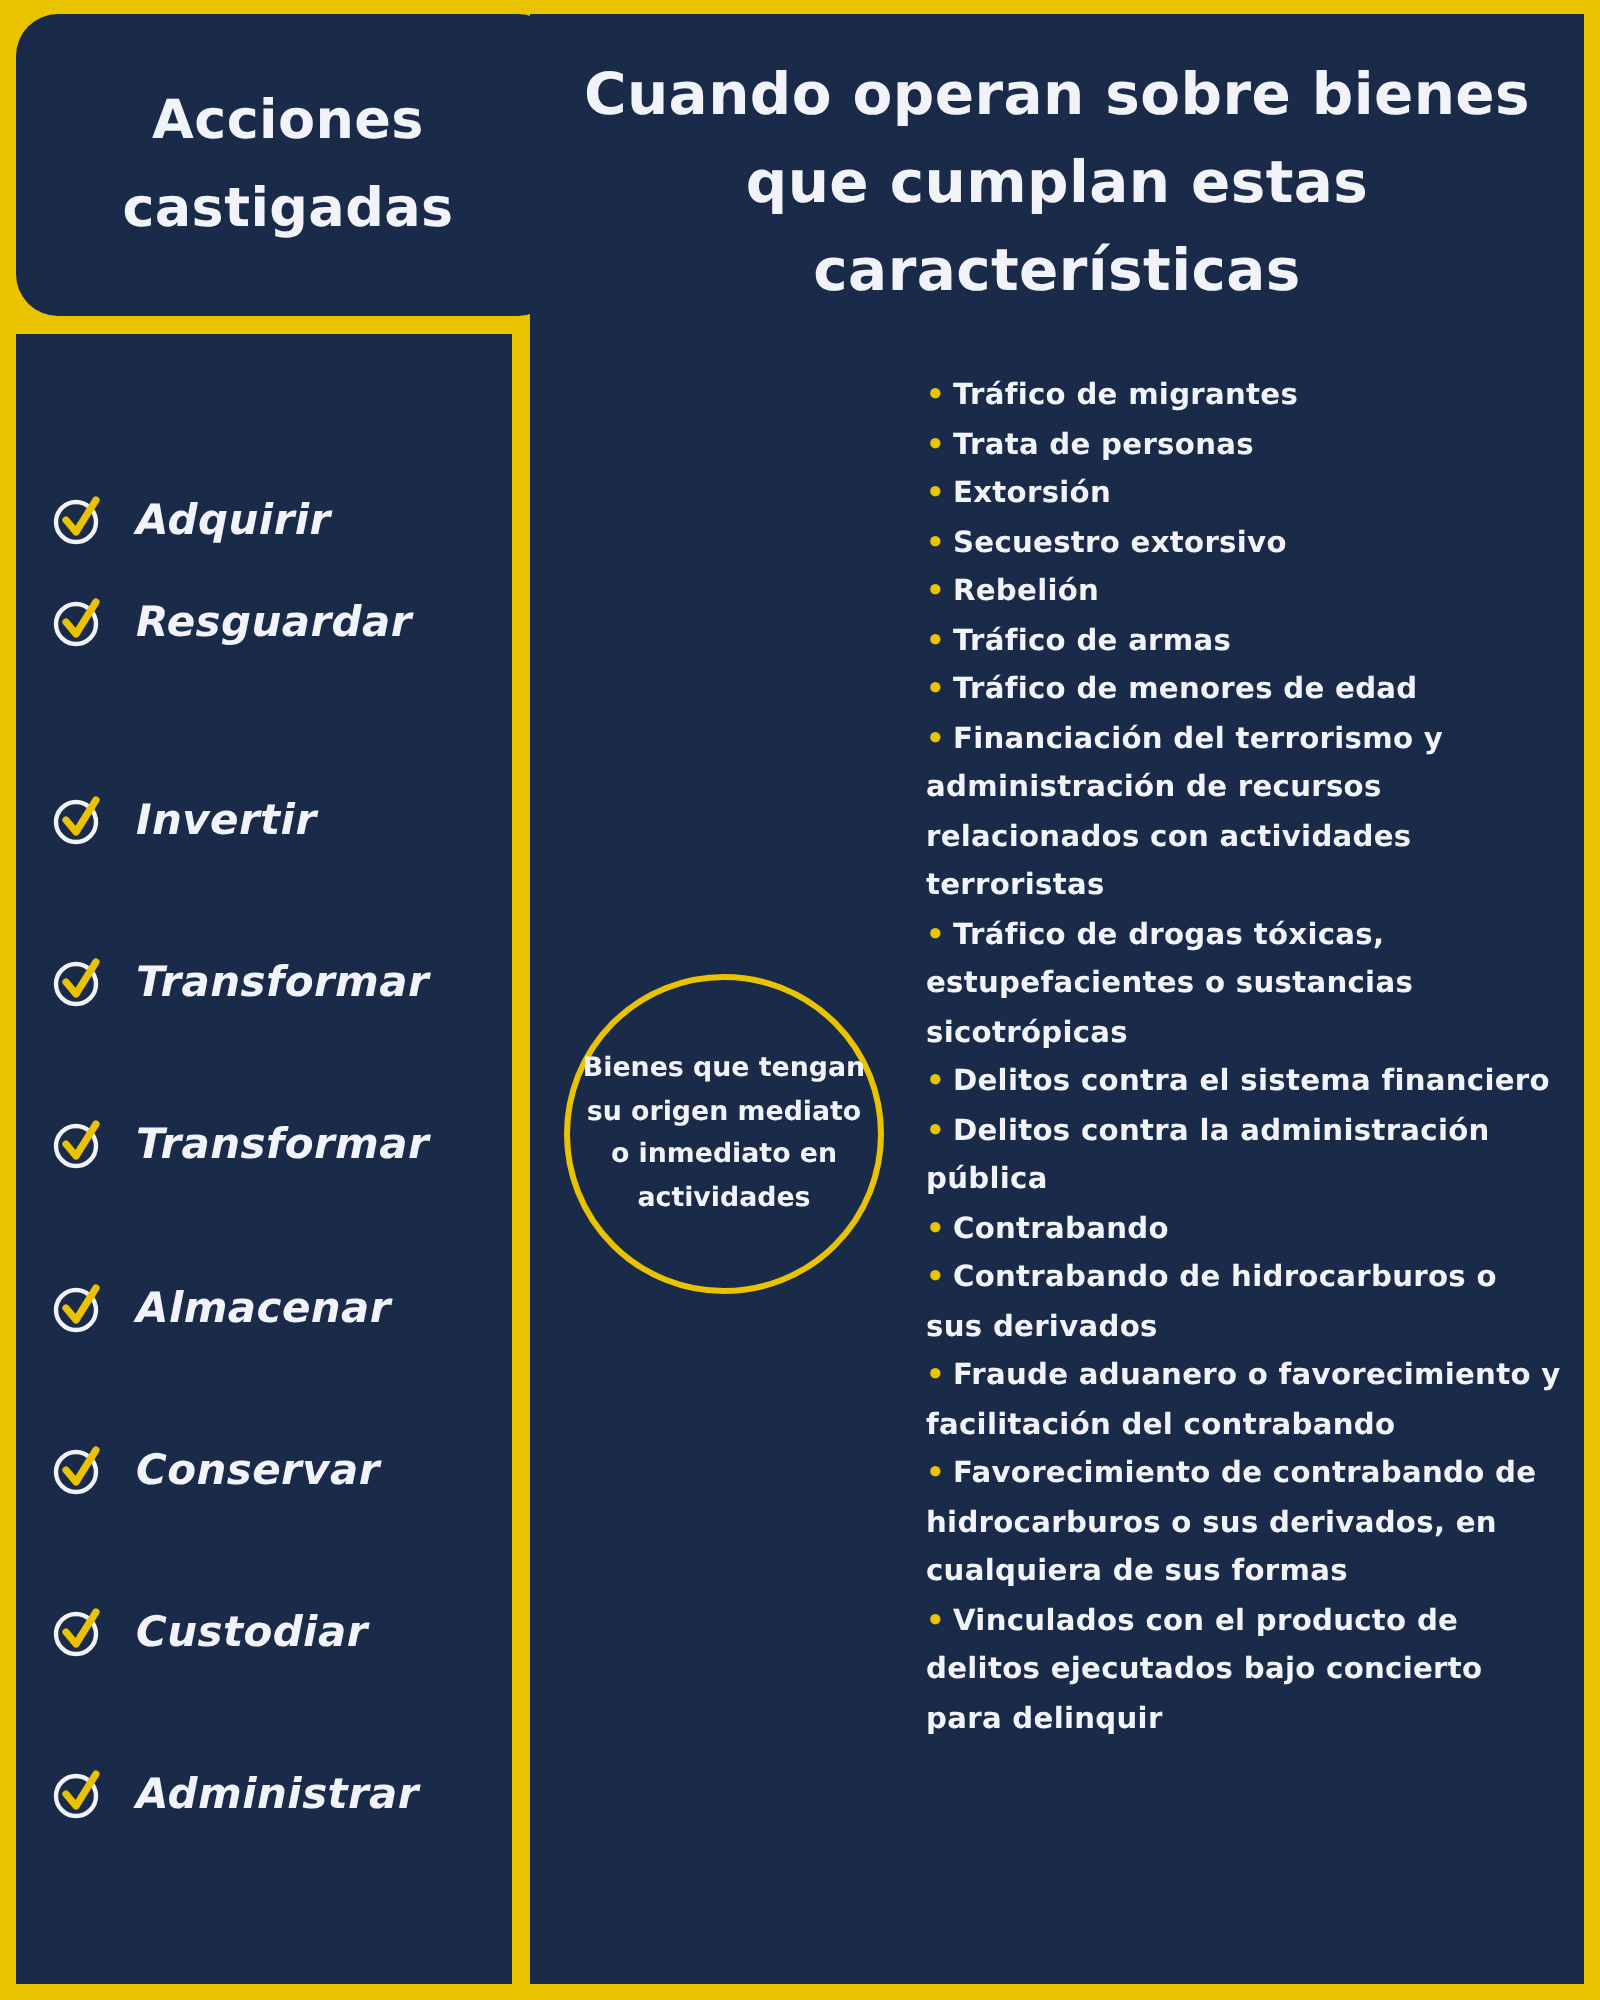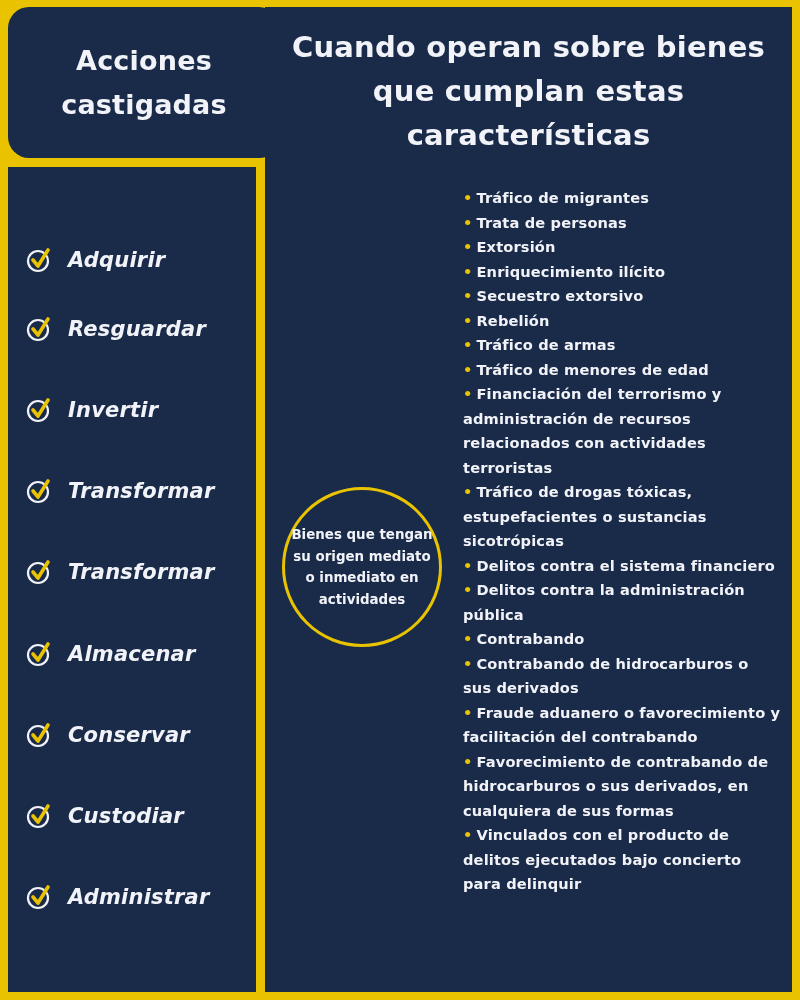--- a/index.html
+++ b/index.html
@@ -58,21 +58,21 @@
 <div class="panel" id="body-left"></div>
 <div class="panel" id="body-right"></div>
 
 <div class="action" style="top:245px">
   <svg class="chk" viewBox="0 0 28 28">
       <circle cx="12" cy="15" r="10" fill="none" stroke="#F2F3F8" stroke-width="2.2"></circle>
       <path d="M7 14 L12 20 L22 4" fill="none" stroke="#E9C300" stroke-width="3.6" stroke-linecap="round" stroke-linejoin="round"></path>
     </svg>
   <span class="lbl">Adquirir</span>
 </div>
-<div class="action" style="top:314px">
+<div class="action" style="top:296px">
   <svg class="chk" viewBox="0 0 28 28">
       <circle cx="12" cy="15" r="10" fill="none" stroke="#F2F3F8" stroke-width="2.2"></circle>
       <path d="M7 14 L12 20 L22 4" fill="none" stroke="#E9C300" stroke-width="3.6" stroke-linecap="round" stroke-linejoin="round"></path>
     </svg>
   <span class="lbl">Resguardar</span>
 </div>
 <div class="action" style="top:395px">
   <svg class="chk" viewBox="0 0 28 28">
       <circle cx="12" cy="15" r="10" fill="none" stroke="#F2F3F8" stroke-width="2.2"></circle>
       <path d="M7 14 L12 20 L22 4" fill="none" stroke="#E9C300" stroke-width="3.6" stroke-linecap="round" stroke-linejoin="round"></path>
@@ -123,21 +123,20 @@
 </div>
 
 <div class="circle">
   <span>Bienes que tengan su origen mediato o inmediato en actividades</span>
 </div>
 
 <ul class="crimes">
   <li><span class="bullet">•</span><span>Tráfico de migrantes</span></li>
   <li><span class="bullet">•</span><span>Trata de personas</span></li>
   <li><span class="bullet">•</span><span>Extorsión</span></li>
-  <li><span class="bullet">•</span><span>Enriquecimiento ilícito</span></li>
   <li><span class="bullet">•</span><span>Secuestro extorsivo</span></li>
   <li><span class="bullet">•</span><span>Rebelión</span></li>
   <li><span class="bullet">•</span><span>Tráfico de armas</span></li>
   <li><span class="bullet">•</span><span>Tráfico de menores de edad</span></li>
   <li><span class="bullet">•</span><span>Financiación del terrorismo y administración de recursos relacionados con actividades terroristas</span></li>
   <li><span class="bullet">•</span><span>Tráfico de drogas tóxicas, estupefacientes o sustancias sicotrópicas</span></li>
   <li><span class="bullet">•</span><span>Delitos contra el sistema financiero</span></li>
   <li><span class="bullet">•</span><span>Delitos contra la administración pública</span></li>
   <li><span class="bullet">•</span><span>Contrabando</span></li>
   <li><span class="bullet">•</span><span>Contrabando de hidrocarburos o sus derivados</span></li>

